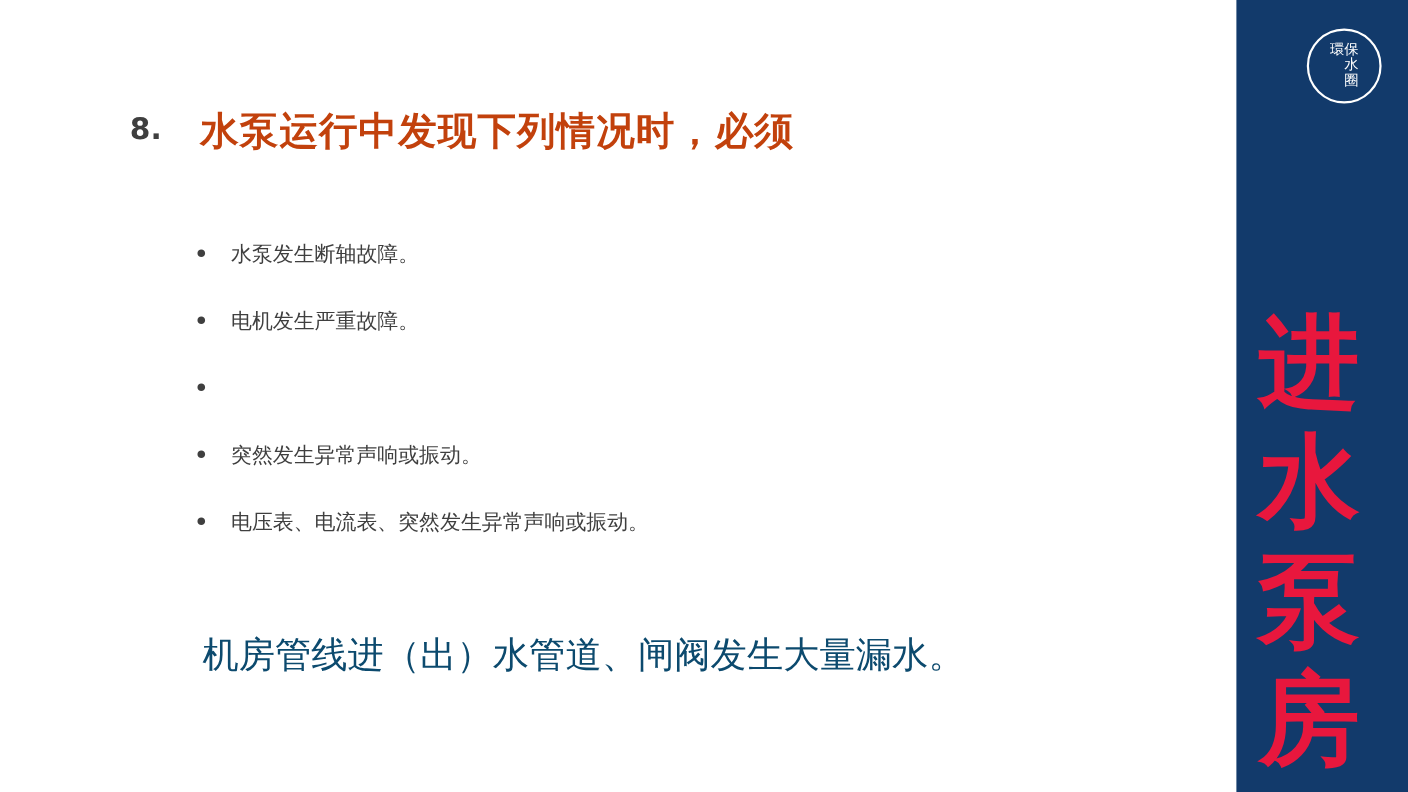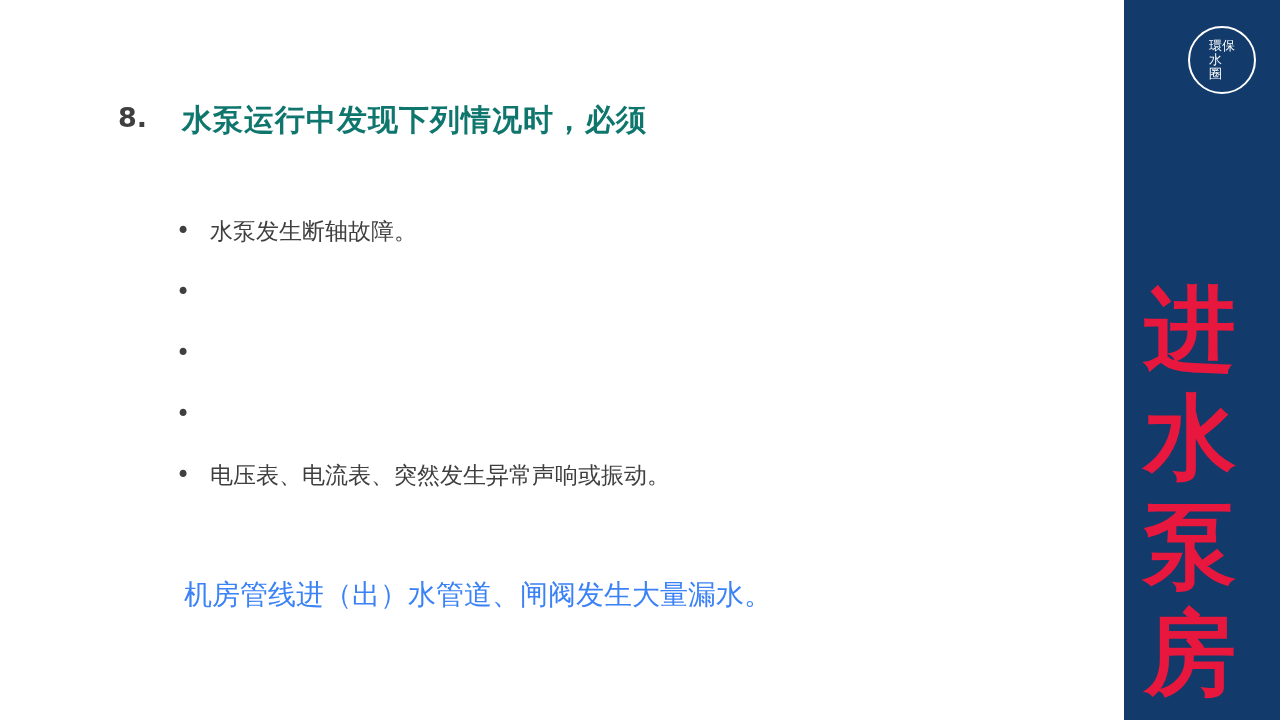--- a/index.html
+++ b/index.html
@@ -44,21 +44,21 @@
     border: 2px solid #ffffff;
     box-sizing: border-box;
     display: flex;
     align-items: center;
     justify-content: center;
   }
   .logo-inner {
     color: #ffffff;
     font-size: 13px;
     line-height: 14px;
-    text-align: left;
+    text-align: right;
     letter-spacing: 0px;
     font-family: "DejaVu Sans", sans-serif;
   }
   .logo-inner .row1 { display: block; }
   .logo-inner .row2 { display: block; }
   .logo-inner .row3 { display: block; }
 
   
   .vertical-title {
     position: absolute;
@@ -87,22 +87,22 @@
   .headline-num {
     color: #3f3f3f;
     font-size: 27px;
     font-weight: bold;
     line-height: 44px;
     width: 64px;
     flex: none;
     font-family: "DejaVu Sans", sans-serif;
   }
   .headline-text {
-    color: #0f766e;
-    font-size: 30px;
+    color: #c2410c;
+    font-size: 35px;
     font-weight: bold;
     line-height: 47px;
     letter-spacing: 1px;
     font-family: Liberation Serif, serif;
   }
   .headline-text .l { display: block; }
 
   
   .bullets {
     position: absolute;
@@ -119,30 +119,30 @@
     width: 34px;
     flex: none;
     color: #3f3f3f;
     font-size: 24px;
     line-height: 34px;
     text-align: left;
     font-family: "DejaVu Sans", sans-serif;
   }
   .bullet-text {
     color: #3f3f3f;
-    font-size: 23px;
+    font-size: 19px;
     line-height: 34px;
     font-family: "DejaVu Sans", sans-serif;
   }
   .tail-line {
     position: absolute;
     left: 184px;
     top: 578px;
-    color: #3b82f6;
-    font-size: 28px;
+    color: #0c4a6e;
+    font-size: 33px;
     line-height: 34px;
     font-family: "DejaVu Sans", sans-serif;
     text-align: center;
   }
 </style>
 </head>
 <body>
 
 <div class="slide">
 
@@ -171,26 +171,28 @@
     </div>
   </div>
 
   <div class="bullets">
     <div class="bullet-item">
       <div class="bullet-dot">•</div>
       <div class="bullet-text">水泵发生断轴故障。</div>
     </div>
     <div class="bullet-item">
       <div class="bullet-dot">•</div>
-    </div>
-    <div class="bullet-item">
-      <div class="bullet-dot">•</div>
-    </div>
-    <div class="bullet-item">
-      <div class="bullet-dot">•</div>
+      <div class="bullet-text">电机发生严重故障。</div>
+    </div>
+    <div class="bullet-item">
+      <div class="bullet-dot">•</div>
+    </div>
+    <div class="bullet-item">
+      <div class="bullet-dot">•</div>
+      <div class="bullet-text">突然发生异常声响或振动。</div>
     </div>
     <div class="bullet-item">
       <div class="bullet-dot">•</div>
       <div class="bullet-text">电压表、电流表、突然发生异常声响或振动。</div>
     </div>
   </div>
 
   <div class="tail-line">机房管线进（出）水管道、闸阀发生大量漏水。</div>
 
 </div>

